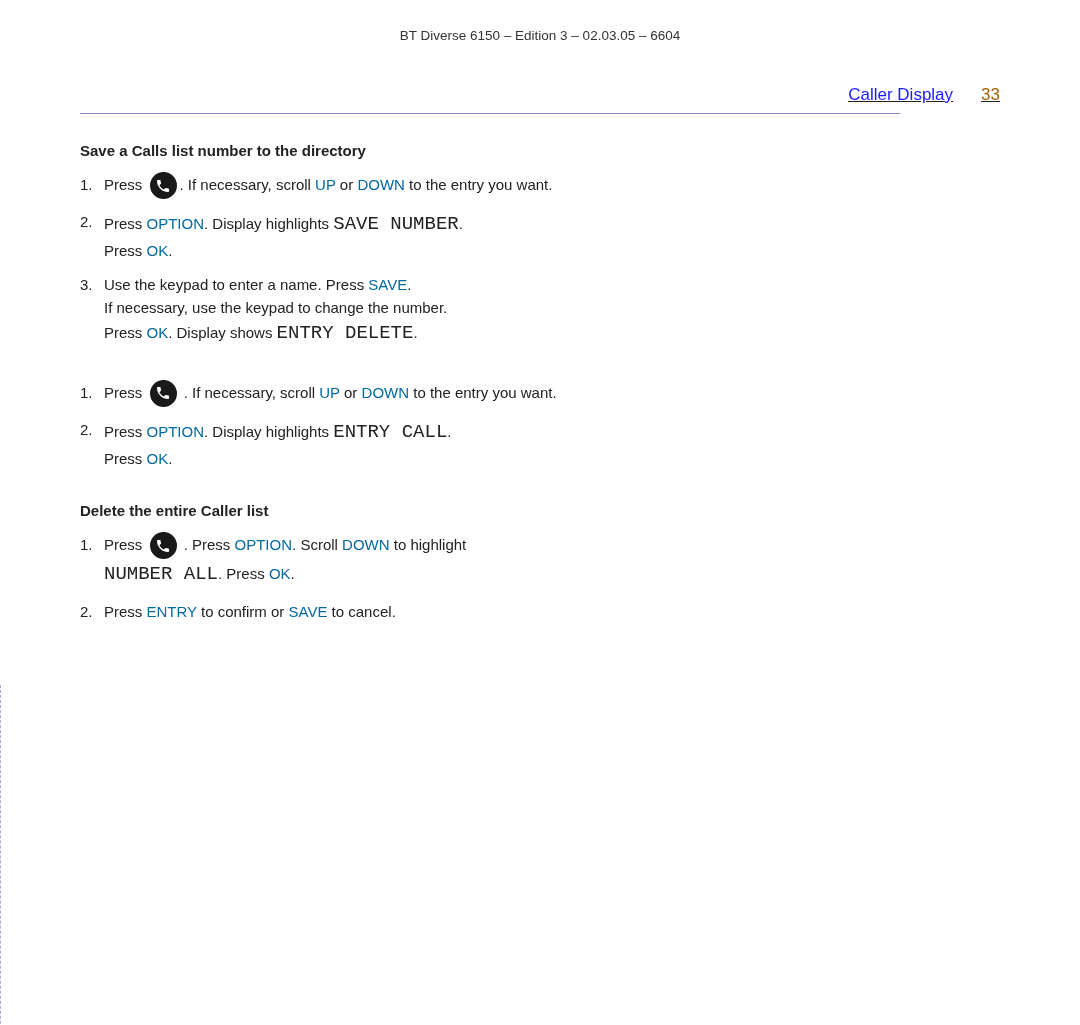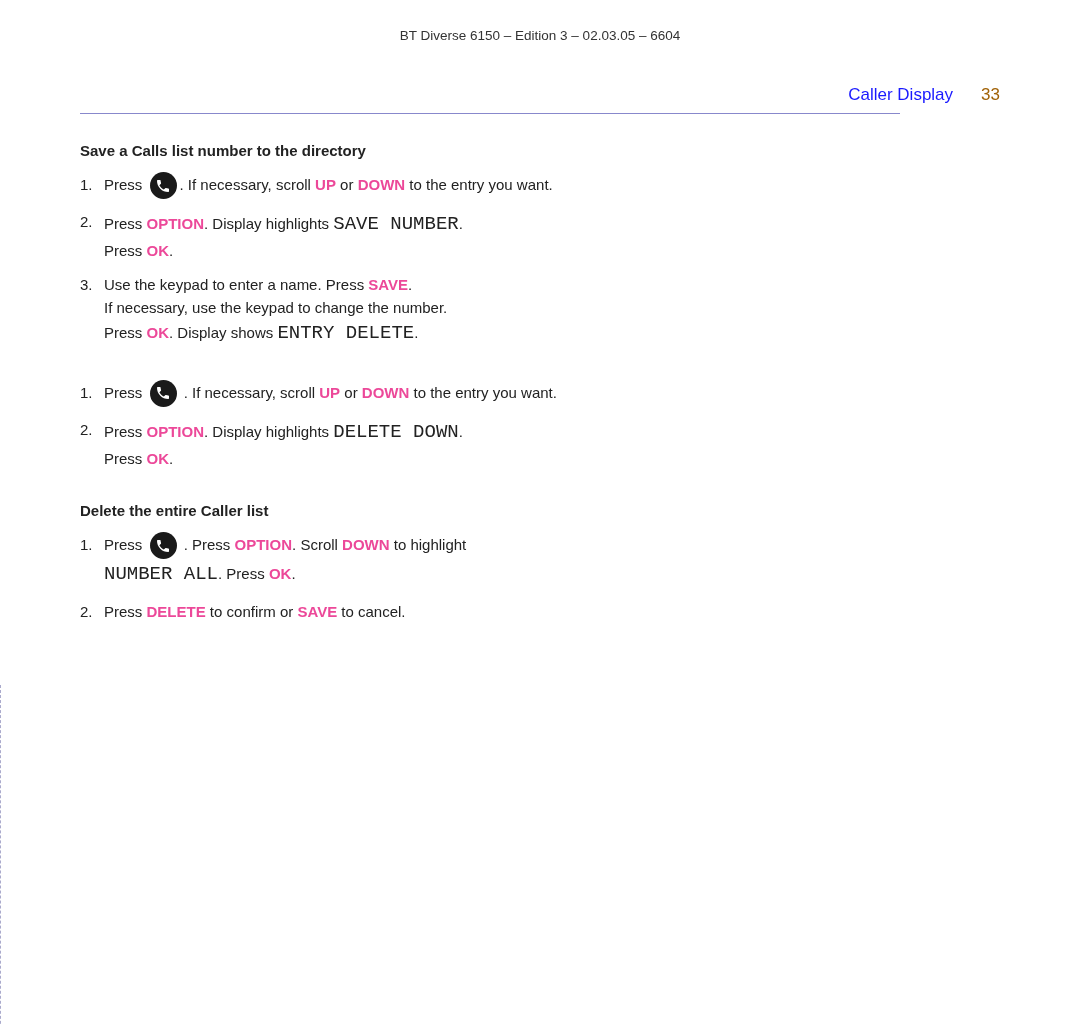--- a/index.html
+++ b/index.html
@@ -23,20 +23,21 @@
       padding: 28px 0 12px 0;
       font-size: 13.5px;
       color: #333;
     }
 
     .top-right-section {
       display: flex;
       justify-content: flex-end;
       align-items: baseline;
       padding: 30px 80px 8px 0;
+      text-decoration: underline;
     }
 
     .caller-display-title {
       color: #1a1aff;
       font-size: 17px;
     }
 
     .page-number {
       color: #a16207;
       font-size: 17px;
@@ -92,22 +93,22 @@
     .list-number {
       min-width: 24px;
       font-size: 15px;
     }
 
     .list-content {
       flex: 1;
     }
 
     .blue-bold {
-      color: #ec4899;
-      font-weight: bold;
+      color: #0369a1;
+      font-weight: normal;
     }
 
     .mono-text {
       font-family: 'Courier New', Courier, monospace;
       font-size: 19px;
     }
 
     
     .calls-icon {
       display: inline-flex;
@@ -186,21 +187,21 @@
             Press <span class="calls-icon">
                 <svg viewBox="0 0 24 24" xmlns="http://www.w3.org/2000/svg">
                   <path d="M6.6 10.8c1.4 2.8 3.8 5.1 6.6 6.6l2.2-2.2c.3-.3.7-.4 1-.2 1.1.4 2.3.6 3.6.6.6 0 1 .4 1 1V20c0 .6-.4 1-1 1-9.4 0-17-7.6-17-17 0-.6.4-1 1-1h3.5c.6 0 1 .4 1 1 0 1.3.2 2.5.6 3.6.1.3 0 .7-.2 1L6.6 10.8z"></path>
                 </svg>
               </span> . If necessary, scroll <strong class="blue-bold">UP</strong> or <strong class="blue-bold">DOWN</strong> to the entry you want.
           </span>
         </li>
         <li>
           <span class="list-number">2.</span>
           <span class="list-content">
-            Press <strong class="blue-bold">OPTION</strong>. Display highlights <span class="mono-text">DELETE DOWN</span>.<br>
+            Press <strong class="blue-bold">OPTION</strong>. Display highlights <span class="mono-text">ENTRY CALL</span>.<br>
             Press <strong class="blue-bold">OK</strong>.
           </span>
         </li>
       </ol>
     </div>
 
     <div class="section">
       <div class="section-heading">Delete the entire Caller list</div>
       <ol class="numbered-list">
         <li>
@@ -210,21 +211,21 @@
                 <svg viewBox="0 0 24 24" xmlns="http://www.w3.org/2000/svg">
                   <path d="M6.6 10.8c1.4 2.8 3.8 5.1 6.6 6.6l2.2-2.2c.3-.3.7-.4 1-.2 1.1.4 2.3.6 3.6.6.6 0 1 .4 1 1V20c0 .6-.4 1-1 1-9.4 0-17-7.6-17-17 0-.6.4-1 1-1h3.5c.6 0 1 .4 1 1 0 1.3.2 2.5.6 3.6.1.3 0 .7-.2 1L6.6 10.8z"></path>
                 </svg>
               </span> . Press <strong class="blue-bold">OPTION</strong>. Scroll <strong class="blue-bold">DOWN</strong> to highlight<br>
             <span class="mono-text">NUMBER ALL</span>. Press <strong class="blue-bold">OK</strong>.
           </span>
         </li>
         <li>
           <span class="list-number">2.</span>
           <span class="list-content">
-            Press <strong class="blue-bold">DELETE</strong> to confirm or <strong class="blue-bold">SAVE</strong> to cancel.
+            Press <strong class="blue-bold">ENTRY</strong> to confirm or <strong class="blue-bold">SAVE</strong> to cancel.
           </span>
         </li>
       </ol>
     </div>
 
   </div>
 
   <div class="right-column"></div>
 </div>
 

